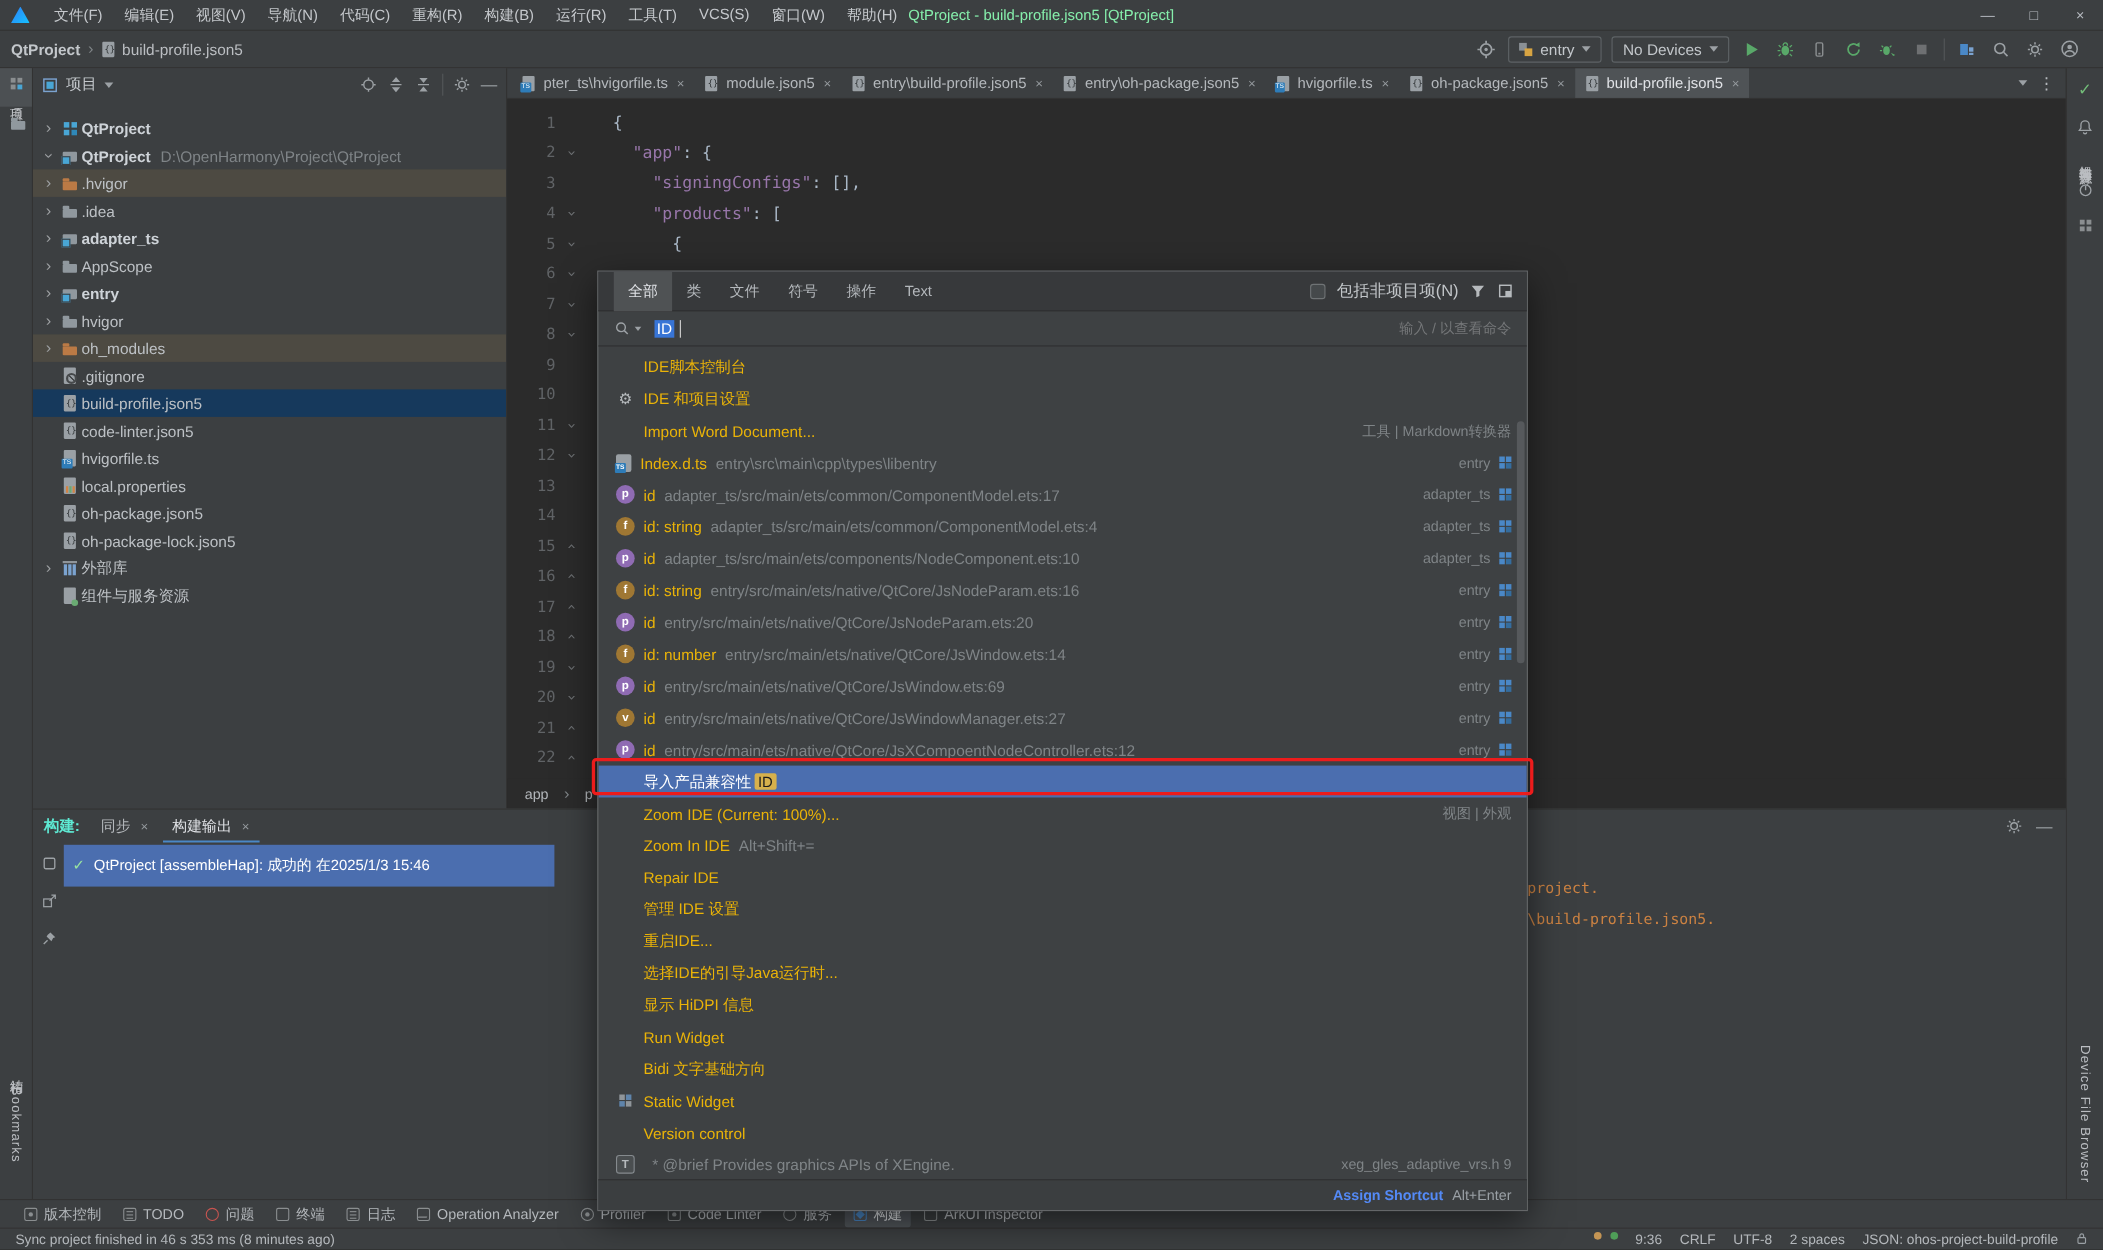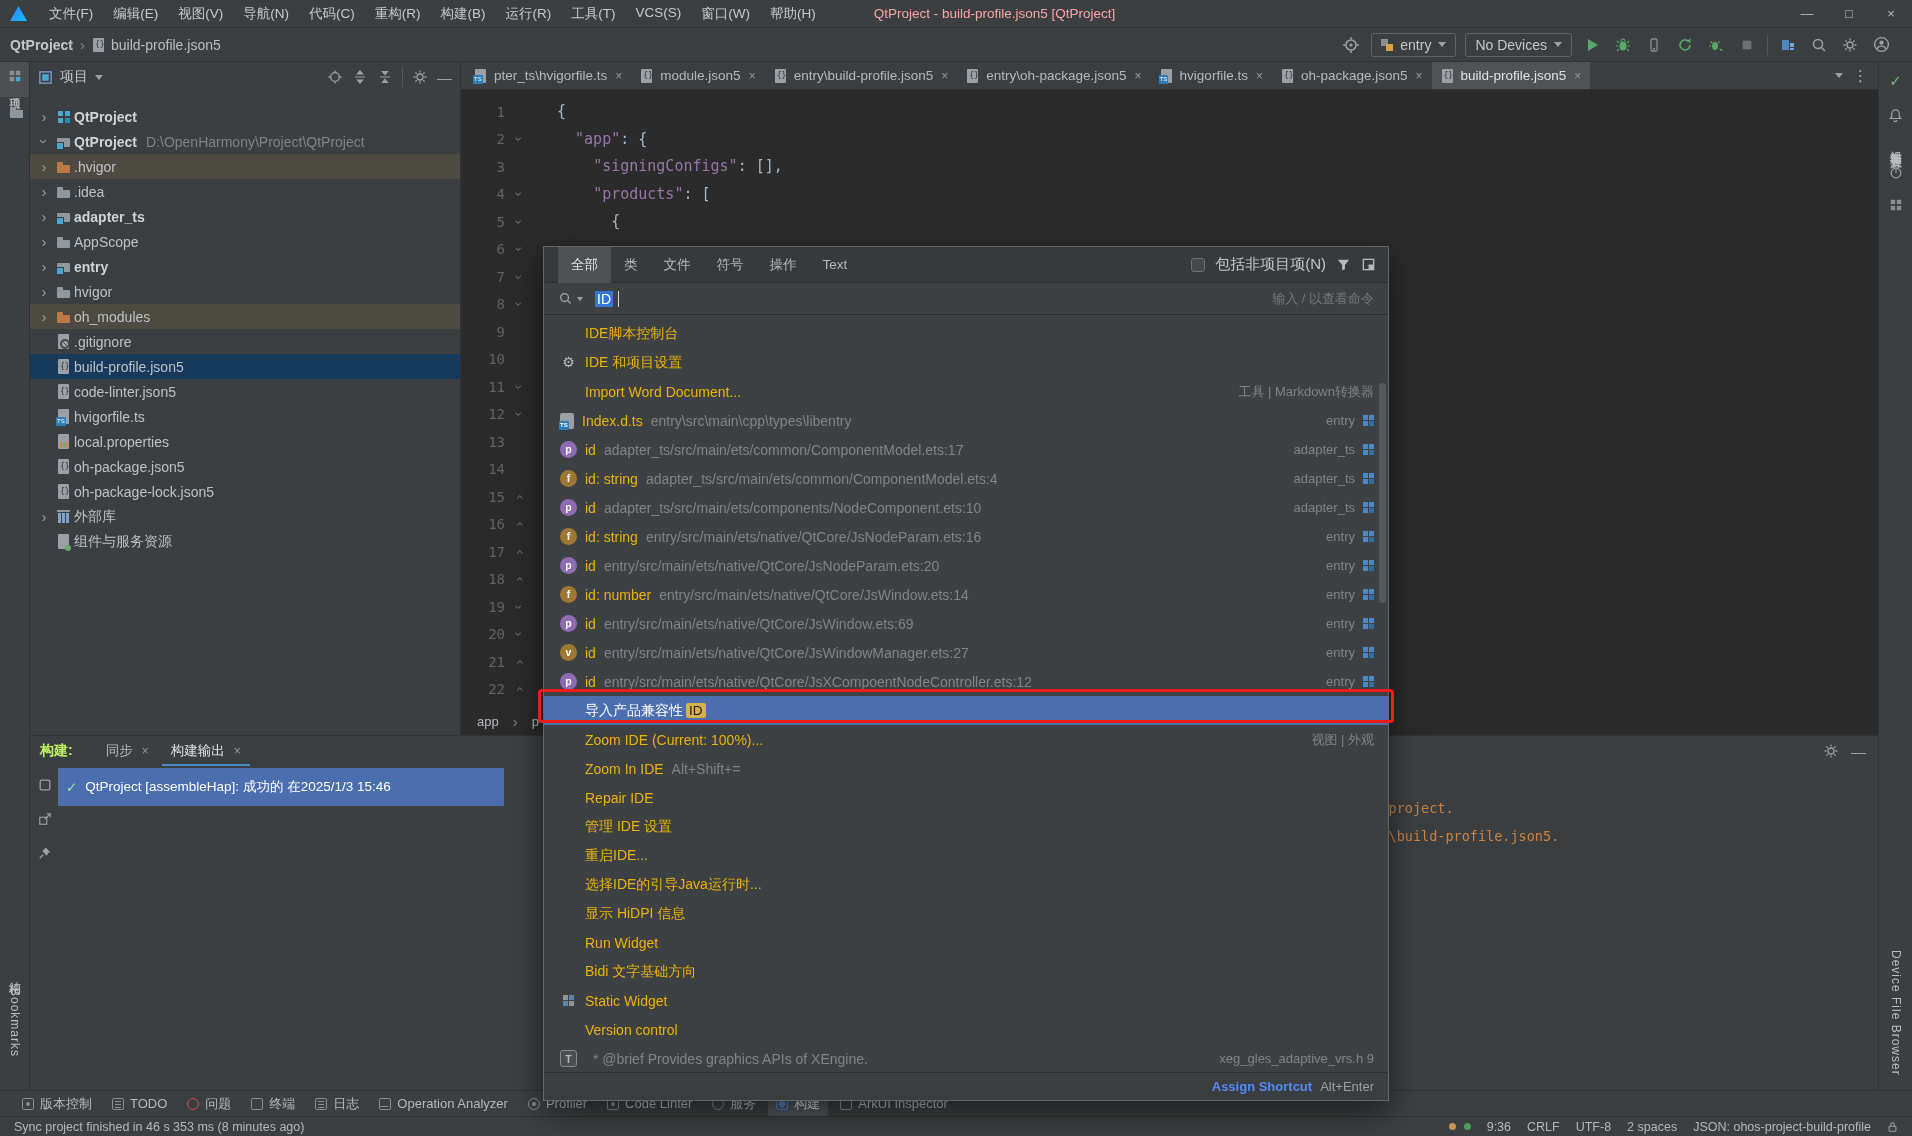--- a/index.html
+++ b/index.html
@@ -4,21 +4,21 @@
 <style>
   *{margin:0;padding:0;box-sizing:border-box}
   html,body{background:#2b2b2b}
   body{font-family:"Liberation Sans","DejaVu Sans",sans-serif;color:#bbbec2;font-size:14px}
   #app{position:relative;width:1912px;height:1136px;background:#3c3f41;overflow:hidden}
 
   
   #titlebar{position:absolute;left:0;top:0;width:1912px;height:28px;background:#3c3f41;display:flex;align-items:center;border-bottom:1px solid #323232}
   .logo{width:17px;height:15px;margin:0 12px 0 10px;background:linear-gradient(135deg,#2f7ef7,#15c2ff);clip-path:polygon(50% 0,100% 100%,0 100%)}
   .menu{padding:0 10px;color:#c5c8cc;font-size:13.5px;cursor:default}
-  .wtitle{margin-left:48px;color:#fca5a5;font-size:13.5px}
+  .wtitle{color:#86efac;font-size:13.5px}
   .wctrls{margin-left:auto;display:flex}
   .wc{width:42px;height:27px;text-align:center;line-height:27px;color:#b6bac0;font-size:13px}
 
   
   #toolbar{position:absolute;left:0;top:28px;width:1912px;height:34px;display:flex;align-items:center;border-bottom:1px solid #323232;padding:0 10px}
   .crumb-proj{font-weight:bold;color:#c3c7cb}
   .crumb-sep{color:#7f8487;margin:0 7px;font-size:15px}
   .crumb-file{color:#bbbec2;margin-left:5px}
   .tb-right{margin-left:auto;display:flex;align-items:center;gap:9px;padding-right:10px}
   .combo{display:flex;align-items:center;gap:7px;border:1px solid #5e6366;border-radius:3px;height:24px;padding:0 9px;color:#c3c7cb}
@@ -94,21 +94,21 @@
   .c-key{color:#9876aa}
   #ebread{position:absolute;left:0;bottom:0;right:0;height:27px;display:flex;align-items:center;padding-left:16px;color:#b4b8bc;font-size:13px;gap:7px;background:#2b2b2b}
 
   
   #rightstrip{position:absolute;right:0;top:0;width:34px;height:100%;border-left:1px solid #323232;display:flex;flex-direction:column;align-items:center;gap:18px;padding-top:10px}
   .okcheck{color:#73bd79;font-size:15px;font-weight:bold}
 
   
   #buildpanel{position:absolute;left:30px;right:34px;top:673px;height:355px;background:#3c3f41;border-top:1px solid #323232}
   .bhead{height:30px;display:flex;align-items:center;padding-left:10px;gap:4px}
-  .blabel{font-weight:bold;color:#bef264;margin-right:20px}
+  .blabel{font-weight:bold;color:#5eead4;margin-right:6px}
   .btab{display:flex;align-items:center;gap:7px;padding:0 9px;height:30px;color:#b4b8bc;font-size:13.5px}
   .btab.act{color:#e0e2e6;box-shadow:inset 0 -2px 0 #4a88c7}
   .bhicons{margin-left:auto;display:flex;align-items:center;gap:12px;padding-right:12px}
   .btools{position:absolute;left:0;top:34px;width:30px;display:flex;flex-direction:column;align-items:center;gap:20px;padding-top:8px}
   .bmsg{position:absolute;left:28px;top:32px;width:446px;height:38px;background:#4b6eaf;display:flex;align-items:center;padding-left:8px;gap:8px;color:#fff;font-size:13.5px;white-space:nowrap;overflow:hidden}
   .bcheck{color:#9ae6a0;font-weight:bold}
   .bfrag{position:absolute;font-family:"DejaVu Sans Mono",monospace;font-size:13.5px;color:#cc8242;white-space:pre}
   #bfrag1{left:1326px;top:64px}
   #bfrag2{left:1326px;top:92px}
 
@@ -119,21 +119,21 @@
   .bi{width:12px;height:12px;border:1px solid #8a8e90;border-radius:2px;position:relative;flex:none}
   .bi-round{border-radius:50%}
   .bi-err{border-color:#c75450}
   .bi-dot::after{content:"";position:absolute;left:3px;top:3px;width:4px;height:4px;background:#8a8e90;border-radius:50%}
   .bi-line::after{content:"";position:absolute;left:2px;top:5px;width:6px;height:1.5px;background:#8a8e90;box-shadow:0 3px 0 #8a8e90,0 -3px 0 #8a8e90}
   .bi-build{border-color:#4a88c7}.bi-build::after{content:"";position:absolute;left:2px;top:2px;width:6px;height:6px;background:#4a88c7;transform:rotate(45deg)}
   .bi-zig::after{content:"";position:absolute;left:1px;top:4px;width:8px;height:3px;border-bottom:1.5px solid #8a8e90;transform:skewX(-30deg)}
 
   
   #statusbar{position:absolute;left:0;top:1116px;width:1912px;height:20px;border-top:1px solid #323232;display:flex;align-items:center;padding:0 14px;font-size:12.5px;color:#b4b8bc}
-  .sbright{margin-left:auto;display:flex;align-items:center;gap:16px}
+  .sbright{margin-left:auto;display:flex;align-items:flex-start;gap:16px}
   .dot{width:7px;height:7px;border-radius:50%}
 
   
   #popup{position:absolute;left:543px;top:246px;width:846px;height:855px;background:#3e4143;border:1px solid #646668;box-shadow:0 10px 30px rgba(0,0,0,.55);z-index:50;display:flex;flex-direction:column}
   .phead{height:36px;background:#37393b;display:flex;align-items:center;padding:0 12px 0 14px;border-bottom:1px solid #2e2f31}
   .ptab{padding:0 13px;height:36px;line-height:36px;color:#b4b8bc;font-size:13.5px}
   .ptab.act{background:#4f5254;color:#e0e2e6}
   .phr{margin-left:auto;display:flex;align-items:center;gap:10px}
   .cbx{width:14px;height:14px;border:1px solid #6f7375;border-radius:3px;background:#45494b}
   .cblabel{color:#c2c6c9;font-size:15px}

